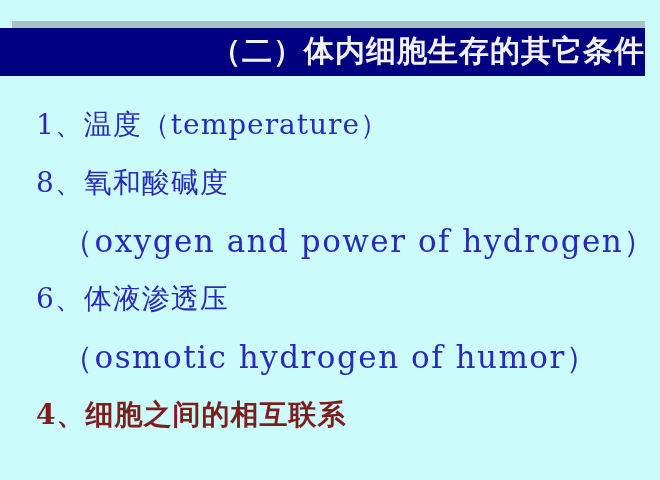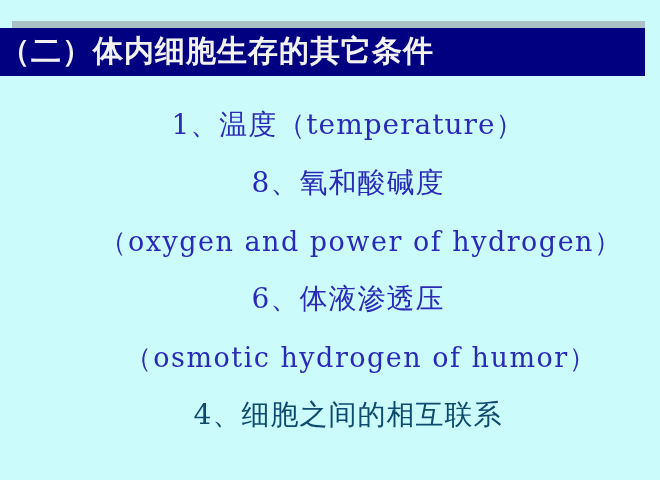--- a/index.html
+++ b/index.html
@@ -33,21 +33,21 @@
   }
   #title-bar {
     position: absolute;
     left: 0px;
     top: 28px;
     width: 645px;
     height: 48px;
     background: #000080;
     display: flex;
     align-items: center;
-    justify-content: flex-start;
+    justify-content: flex-end;
   }
   #title-text {
     color: #f2f2f2;
     font-family: "DejaVu Serif", "Liberation Serif", serif;
     font-size: 30px;
     font-weight: 700;
     letter-spacing: 1px;
     line-height: 1;
     white-space: nowrap;
     padding-bottom: 2px;
@@ -64,33 +64,32 @@
   .line {
     font-family: "DejaVu Serif", "Liberation Serif", serif;
     font-size: 28px;
     font-weight: 400;
     color: #2a2ab8;
     white-space: nowrap;
     line-height: 1;
     height: 58px;
     display: flex;
     align-items: center;
-    justify-content: center;
   }
   .line.level-1 {
     padding-left: 36px;
   }
   .line.level-2 {
     padding-left: 62px;
-    font-size: 27px;
+    font-size: 31px;
     letter-spacing: 1.5px;
   }
   .line.red {
-    color: #0c4a6e;
-    font-weight: 400;
+    color: #7f1d1d;
+    font-weight: 700;
   }
   .line .cjk {
     font-family: "DejaVu Serif", "Liberation Serif", serif;
     letter-spacing: 1px;
   }
 </style>
 </head>
 <body>
 
 <div id="slide">

